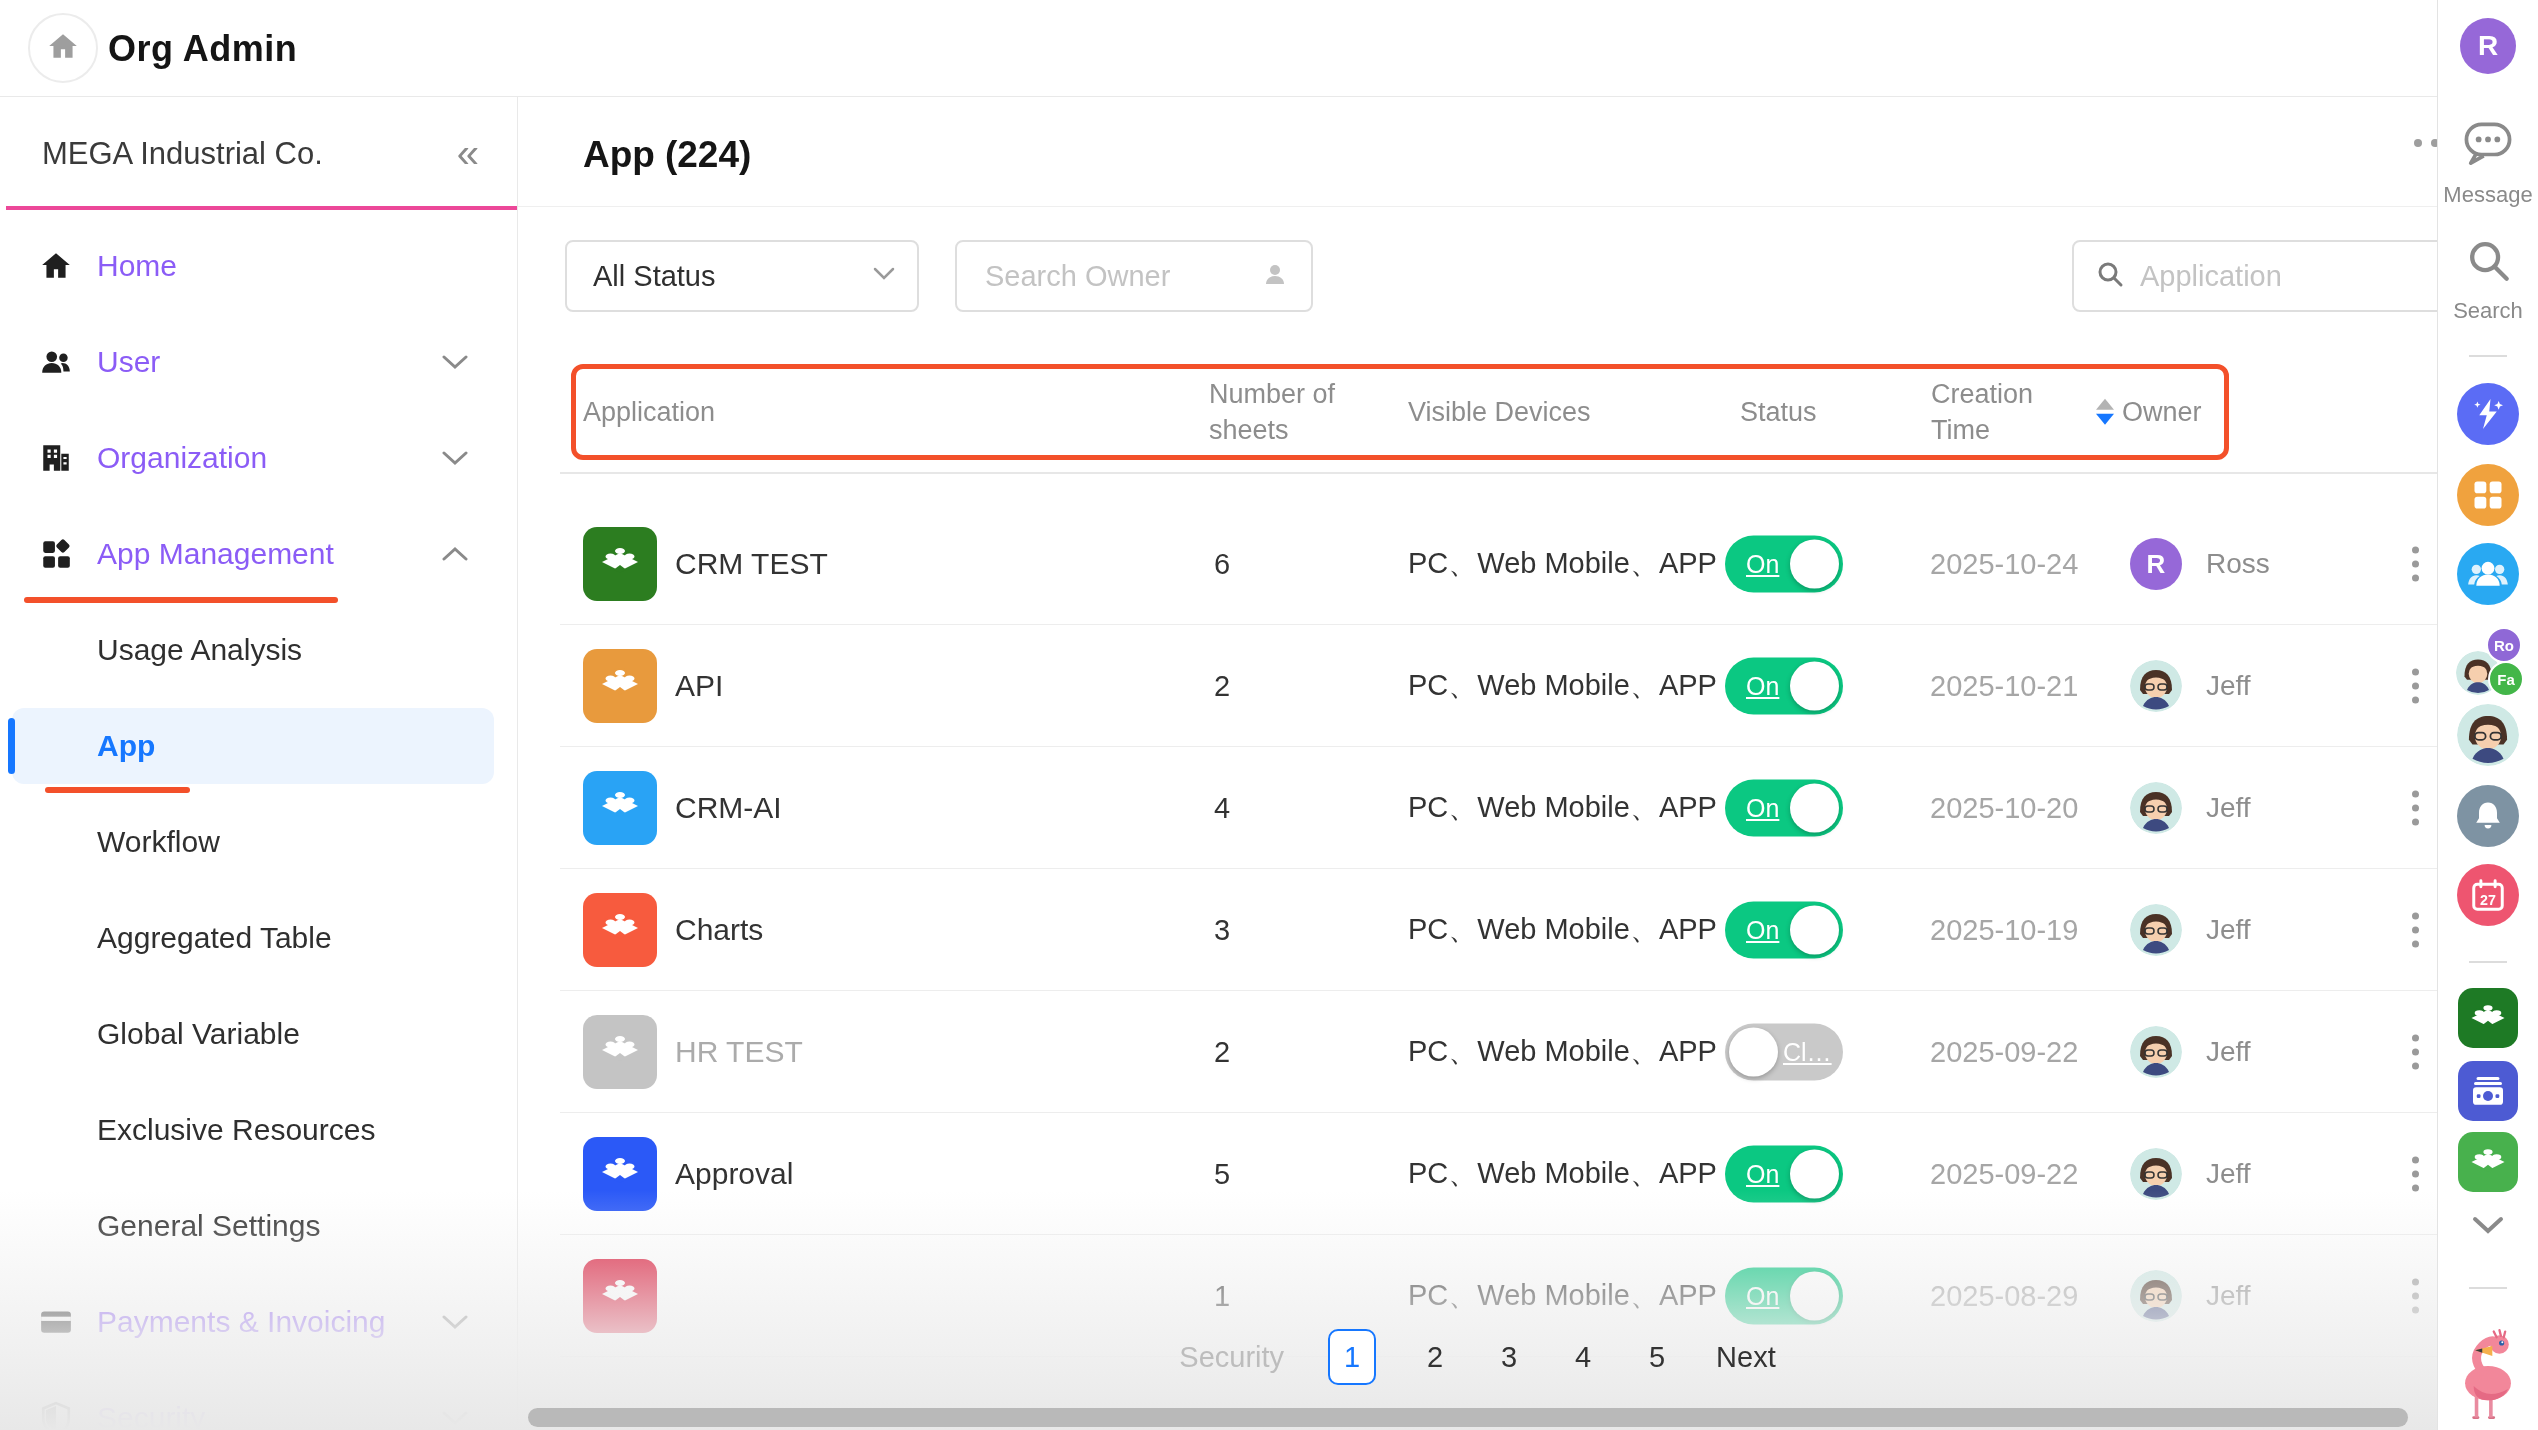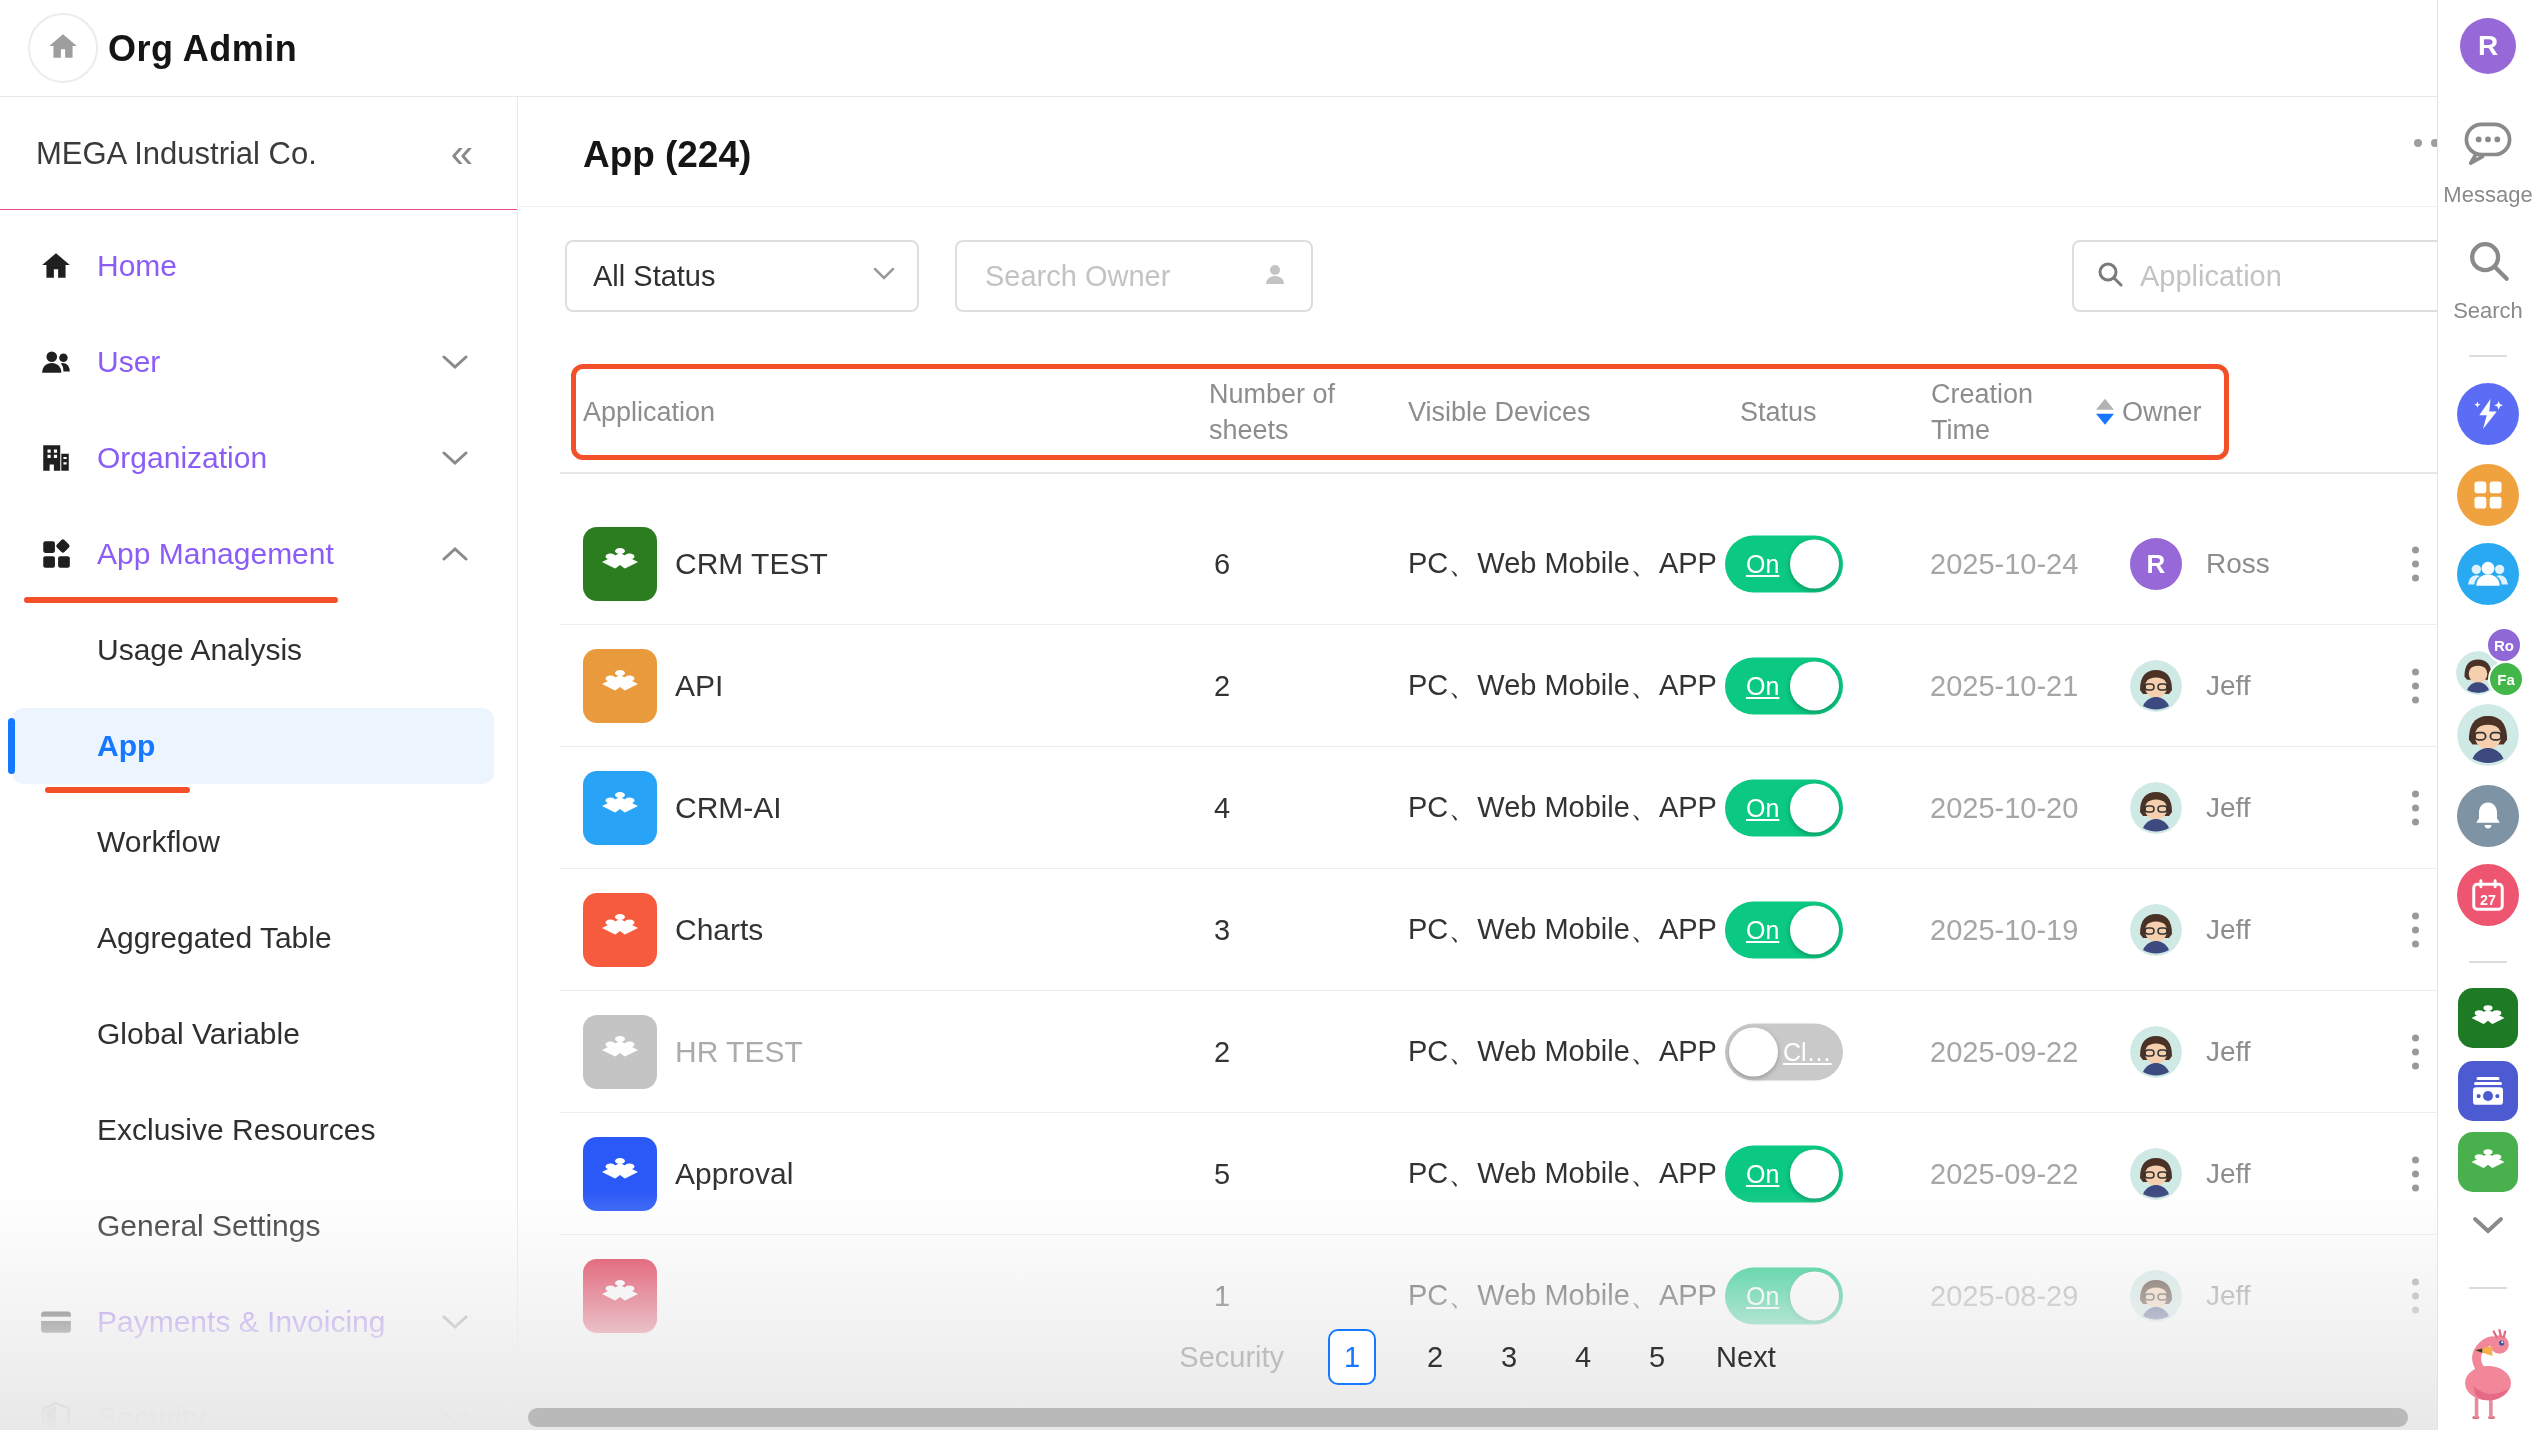--- a/index.html
+++ b/index.html
@@ -6,21 +6,21 @@
   *{box-sizing:border-box;font-family:"Liberation Sans","DejaVu Sans",sans-serif;}
   .screen{position:relative;width:2538px;height:1430px;background:#fff;overflow:hidden;}
 
   
   .topbar{position:absolute;left:0;top:0;width:2437px;height:97px;background:#fff;border-bottom:1px solid #e9e9e9;}
   .home-btn{position:absolute;left:28px;top:13px;width:70px;height:70px;border:2px solid #ececec;border-radius:50%;display:flex;align-items:center;justify-content:center;}
   .topbar-title{position:absolute;left:108px;top:0;height:97px;display:flex;align-items:center;font-size:36px;font-weight:700;color:#151515;letter-spacing:.5px;}
 
   
   .sidebar{position:absolute;left:0;top:97px;width:518px;height:1333px;background:#fff;border-right:1px solid #e9e9e9;overflow:hidden;}
-  .org-row{position:absolute;left:0;top:0;width:100%;height:113px;border-bottom:1px solid #ec4899;text-align:center;}
+  .org-row{position:absolute;left:6px;top:0;width:100%;height:113px;border-bottom:4px solid #ec4899;text-align:center;}
   .org-name{position:absolute;left:36px;top:0;height:113px;display:flex;align-items:center;font-size:31px;color:#3a3a3a;}
   .collapse{position:absolute;right:44px;top:0;height:113px;display:flex;align-items:center;font-size:40px;color:#8a8a8a;cursor:pointer;}
   .nav-item{position:absolute;left:0;width:518px;height:96px;cursor:pointer;}
   .nav-ic{position:absolute;left:38px;top:50%;transform:translateY(-50%);width:36px;height:36px;display:flex;align-items:center;justify-content:center;}
   .nav-lb{position:absolute;left:97px;top:50%;transform:translateY(-50%);font-size:30px;color:#8b5cf6;white-space:nowrap;}
   .nav-ch{position:absolute;left:442px;top:50%;transform:translateY(-50%);width:26px;height:16px;}
   .sub .nav-lb{color:#2f2f2f;}
   .active-pill{position:absolute;left:12px;top:611px;width:482px;height:76px;background:#ecf4fe;border-radius:12px;}
   .active-bar{position:absolute;left:8px;top:621px;width:7px;height:56px;border-radius:4px;}
   .nav-item.active .nav-lb{font-weight:700;}

